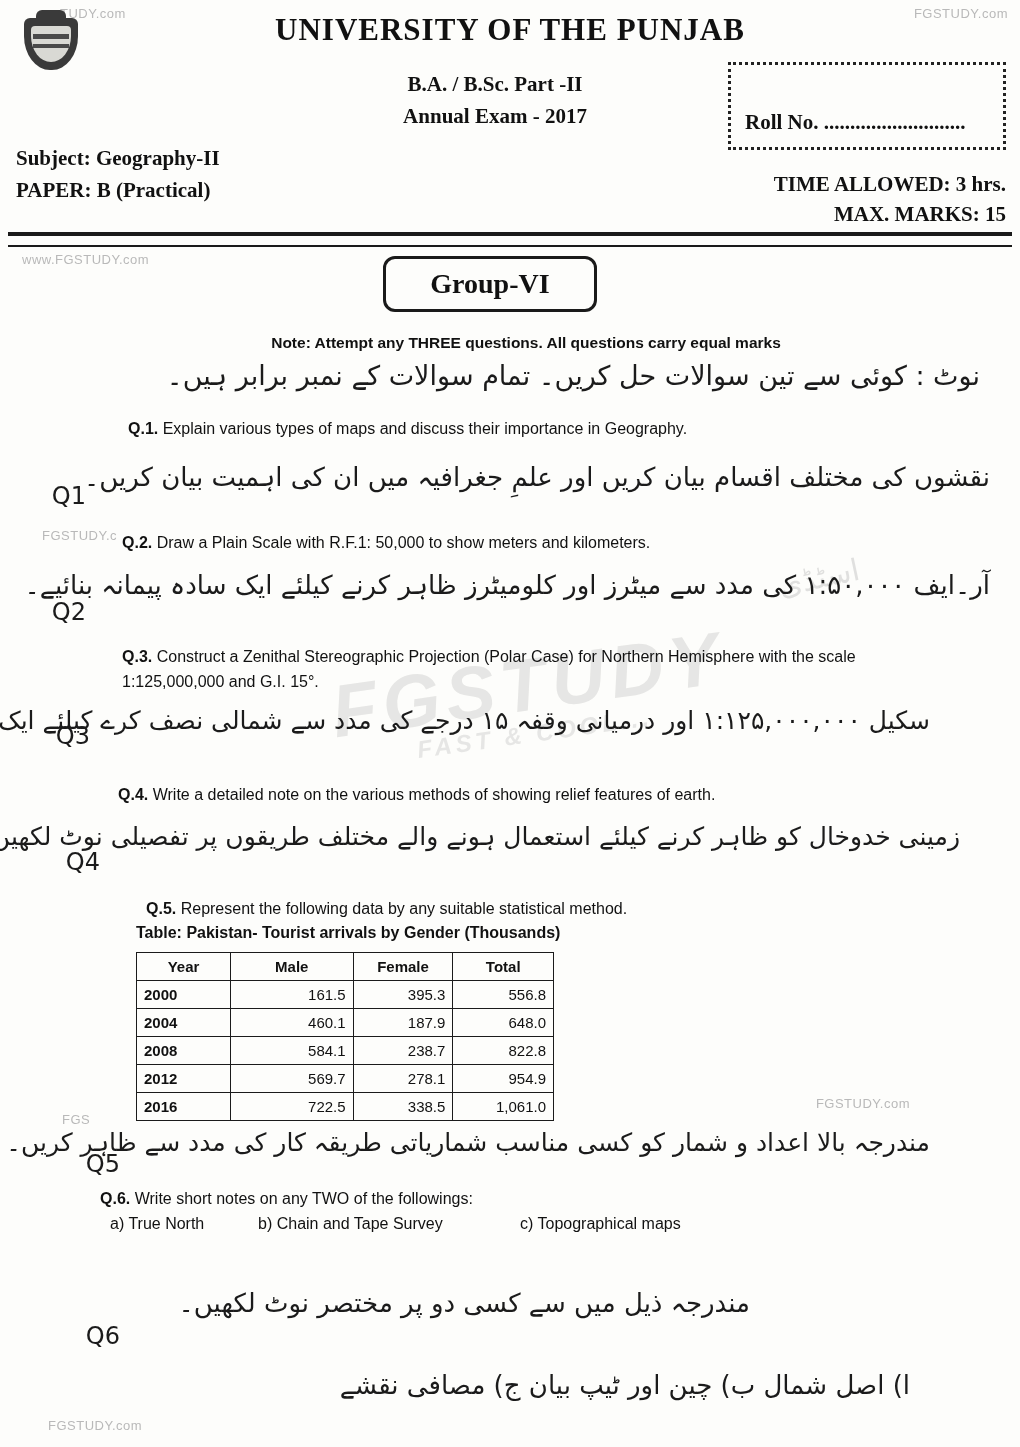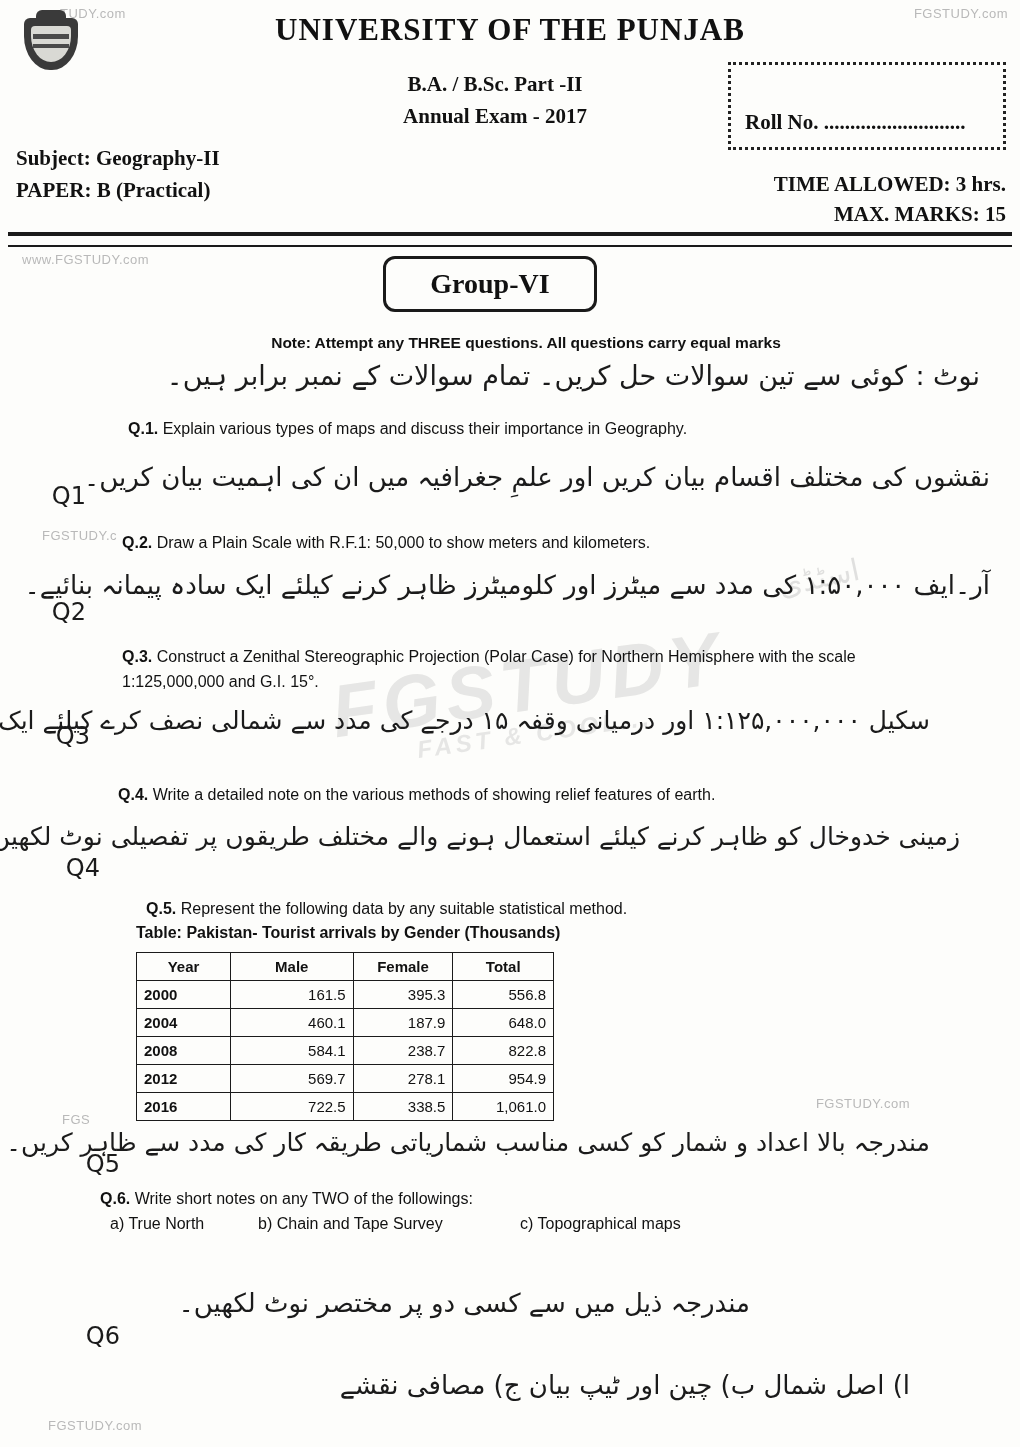--- a/index.html
+++ b/index.html
@@ -334,21 +334,21 @@
     <span>Construct a Zenithal Stereographic Projection (Polar Case) for Northern Hemisphere with the scale 1:125,000,000 and G.I. 15°.</span>
   </div>
   <div class="urdu" style="right:90px; top:706px; font-size:25px;">سکیل ۱:۱۲۵,۰۰۰,۰۰۰ اور درمیانی وقفہ ۱۵ درجے کی مدد سے شمالی نصف کرے کیلئے ایک زینتھل سٹیریو گرافک پروجیکشن (قطبی حالت) بنائیے۔</div>
   <div class="urdu" style="right:930px; top:722px; font-size:24px;">Q3</div>
 
   <div class="q" style="left:118px; top:786px;">
     <b>Q.4.</b>
     <span>Write a detailed note on the various methods of showing relief features of earth.</span>
   </div>
   <div class="urdu" style="right:60px; top:822px; font-size:25px;">زمینی خدوخال کو ظاہر کرنے کیلئے استعمال ہونے والے مختلف طریقوں پر تفصیلی نوٹ لکھیں۔</div>
-  <div class="urdu" style="right:920px; top:848px; font-size:24px;margin-top:6px;">Q4</div>
+  <div class="urdu" style="right:920px; top:848px; font-size:24px;">Q4</div>
 
   <div class="q" style="left:146px; top:900px;">
     <b>Q.5.</b>
     <span>Represent the following data by any suitable statistical method.</span>
   </div>
 
   <div class="tbl-caption">Table: Pakistan- Tourist arrivals by Gender (Thousands)</div>
 
   <div class="tablewrap">
     <table class="data">

